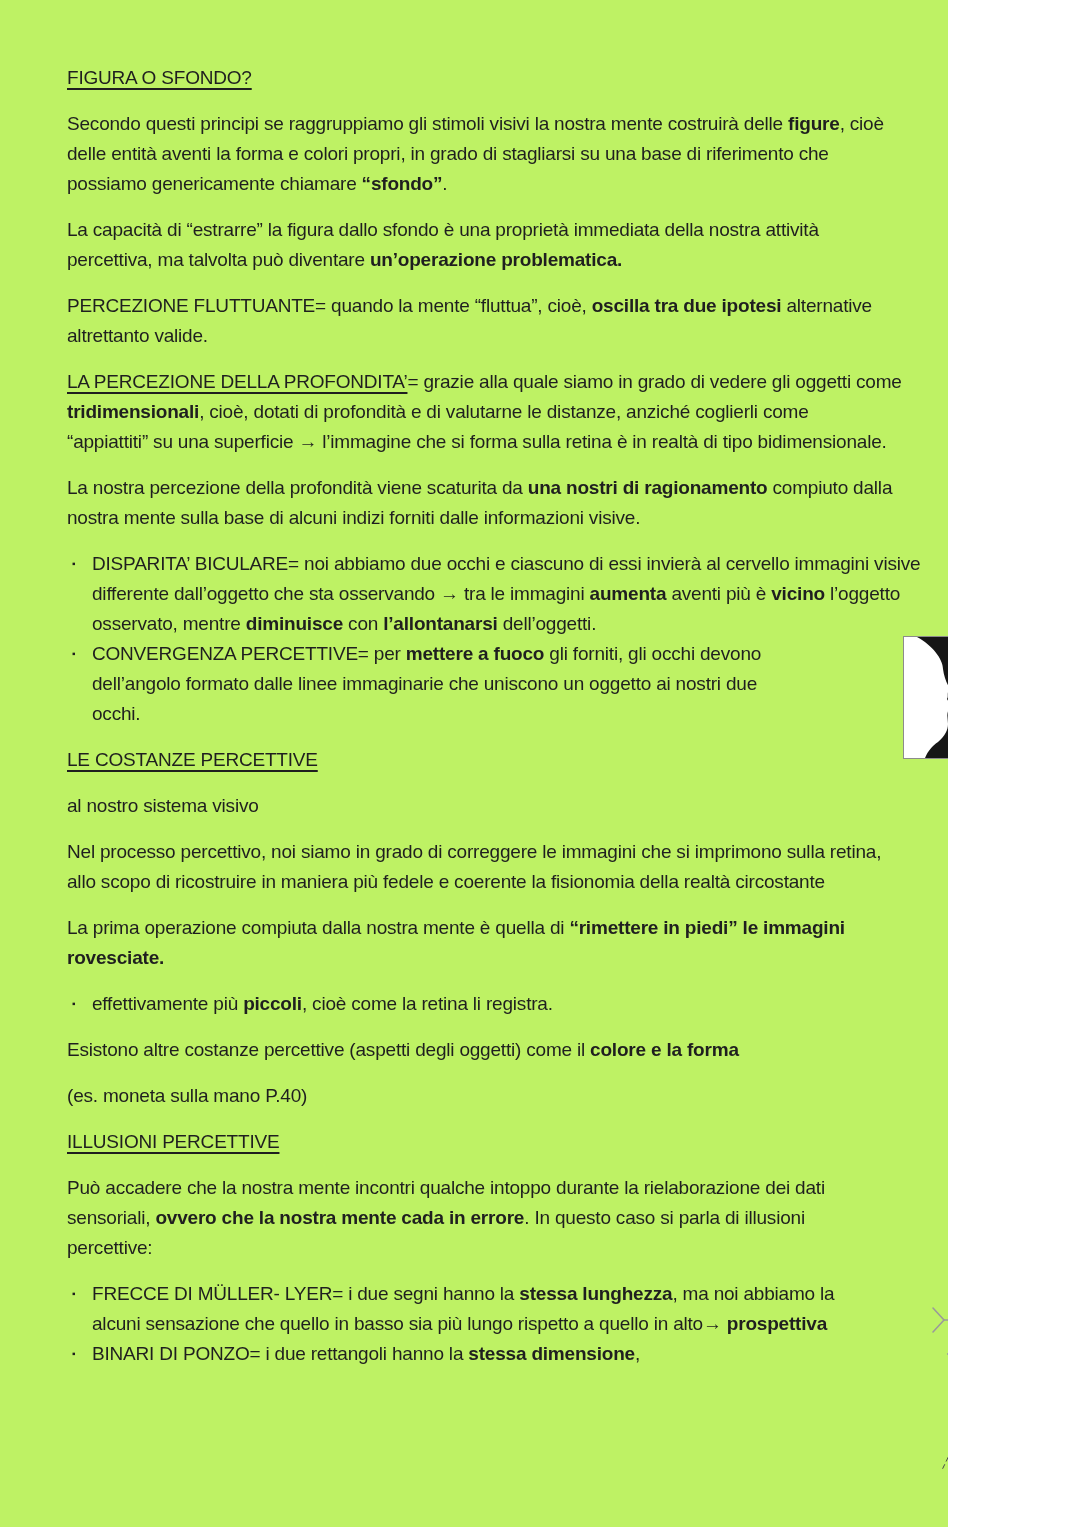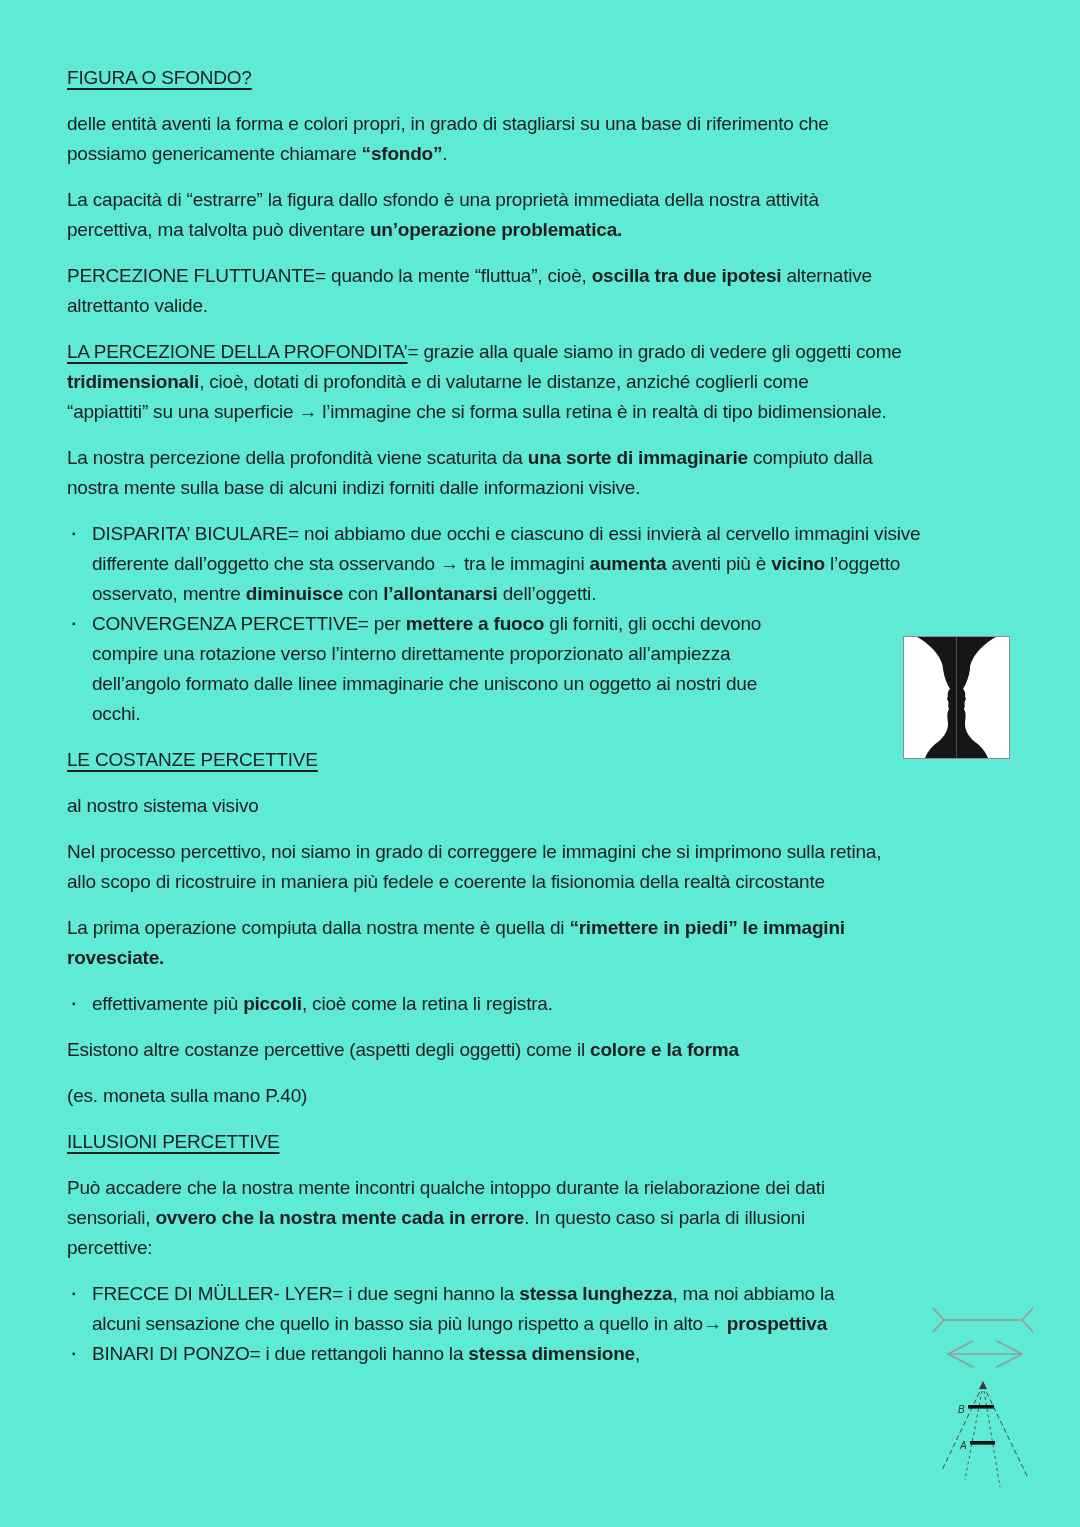--- a/index.html
+++ b/index.html
@@ -1,17 +1,17 @@
 <!DOCTYPE html>
 <html><head>
 <meta charset="utf-8">
 <style>
   html,body { margin:0; padding:0; background:#ffffff; }
   .page {
-    position:relative; width:1080px; height:1527px; background:#5eead4;
+    position:relative; width:948px; height:1527px; background:#bef264;
     font-family:"Liberation Sans", sans-serif; font-size:19px; color:#1f1f1f;
     letter-spacing:-0.2px; overflow:hidden;
   }
   #doc { position:absolute; left:67px; top:63px; width:960px; }
   .block { margin-bottom:16px; }
   .line { height:30px; line-height:30px; white-space:nowrap; }
   .b { font-weight:bold; }
   .u { text-decoration:underline; text-underline-offset:4px; text-decoration-thickness:1.5px; }
   .li { display:flex; }
   .marker { flex:0 0 20px; width:20px; padding-left:5px; font-size:10px; line-height:30px; color:#1f1f1f; }
@@ -25,54 +25,54 @@
 </head>
 <body>
 
 <div class="page">
 
   <div id="doc">
       <div class="block heading">
         <div class="line"><span class="u">FIGURA O SFONDO?</span></div>
       </div>
       <div class="block para">
+        <div class="line"><span>Secondo questi principi se raggruppiamo gli stimoli visivi la nostra mente costruirà delle </span><span class="b">figure</span><span>, cioè</span></div>
         <div class="line"><span>delle entità aventi la forma e colori propri, in grado di stagliarsi su una base di riferimento che</span></div>
         <div class="line"><span>possiamo genericamente chiamare </span><span class="b">“sfondo”</span><span>.</span></div>
       </div>
       <div class="block para">
         <div class="line"><span>La capacità di “estrarre” la figura dallo sfondo è una proprietà immediata della nostra attività</span></div>
         <div class="line"><span>percettiva, ma talvolta può diventare </span><span class="b">un’operazione problematica.</span></div>
       </div>
       <div class="block para">
         <div class="line"><span>PERCEZIONE FLUTTUANTE= quando la mente “fluttua”, cioè, </span><span class="b">oscilla tra due ipotesi</span><span> alternative</span></div>
         <div class="line"><span>altrettanto valide.</span></div>
       </div>
       <div class="block para">
         <div class="line"><span class="u">LA PERCEZIONE DELLA PROFONDITA’</span><span>= grazie alla quale siamo in grado di vedere gli oggetti come</span></div>
         <div class="line"><span class="b">tridimensionali</span><span>, cioè, dotati di profondità e di valutarne le distanze, anziché coglierli come</span></div>
         <div class="line"><span>“appiattiti” su una superficie → l’immagine che si forma sulla retina è in realtà di tipo bidimensionale.</span></div>
       </div>
       <div class="block para">
-        <div class="line"><span>La nostra percezione della profondità viene scaturita da </span><span class="b">una sorte di immaginarie</span><span> compiuto dalla</span></div>
+        <div class="line"><span>La nostra percezione della profondità viene scaturita da </span><span class="b">una nostri di ragionamento</span><span> compiuto dalla</span></div>
         <div class="line"><span>nostra mente sulla base di alcuni indizi forniti dalle informazioni visive.</span></div>
       </div>
       <div class="block list">
         <div class="li">
           <span class="marker">▪</span>
           <div class="li-content">
             <div class="line"><span>DISPARITA’ BICULARE= noi abbiamo due occhi e ciascuno di essi invierà al cervello immagini visive</span></div>
             <div class="line"><span>differente dall’oggetto che sta osservando → tra le immagini </span><span class="b">aumenta</span><span> aventi più è </span><span class="b">vicino</span><span> l’oggetto</span></div>
             <div class="line"><span>osservato, mentre </span><span class="b">diminuisce</span><span> con </span><span class="b">l’allontanarsi</span><span> dell’oggetti.</span></div>
           </div>
         </div>
         <div class="li">
           <span class="marker">▪</span>
           <div class="li-content">
             <div class="line"><span>CONVERGENZA PERCETTIVE= per </span><span class="b">mettere a fuoco</span><span> gli forniti, gli occhi devono</span></div>
-            <div class="line"><span>compire una rotazione verso l’interno direttamente proporzionato all’ampiezza</span></div>
             <div class="line"><span>dell’angolo formato dalle linee immaginarie che uniscono un oggetto ai nostri due</span></div>
             <div class="line"><span>occhi.</span></div>
           </div>
         </div>
       </div>
       <div class="block heading">
         <div class="line"><span class="u">LE COSTANZE PERCETTIVE</span></div>
       </div>
       <div class="block para">
         <div class="line"><span>al nostro sistema visivo</span></div>

